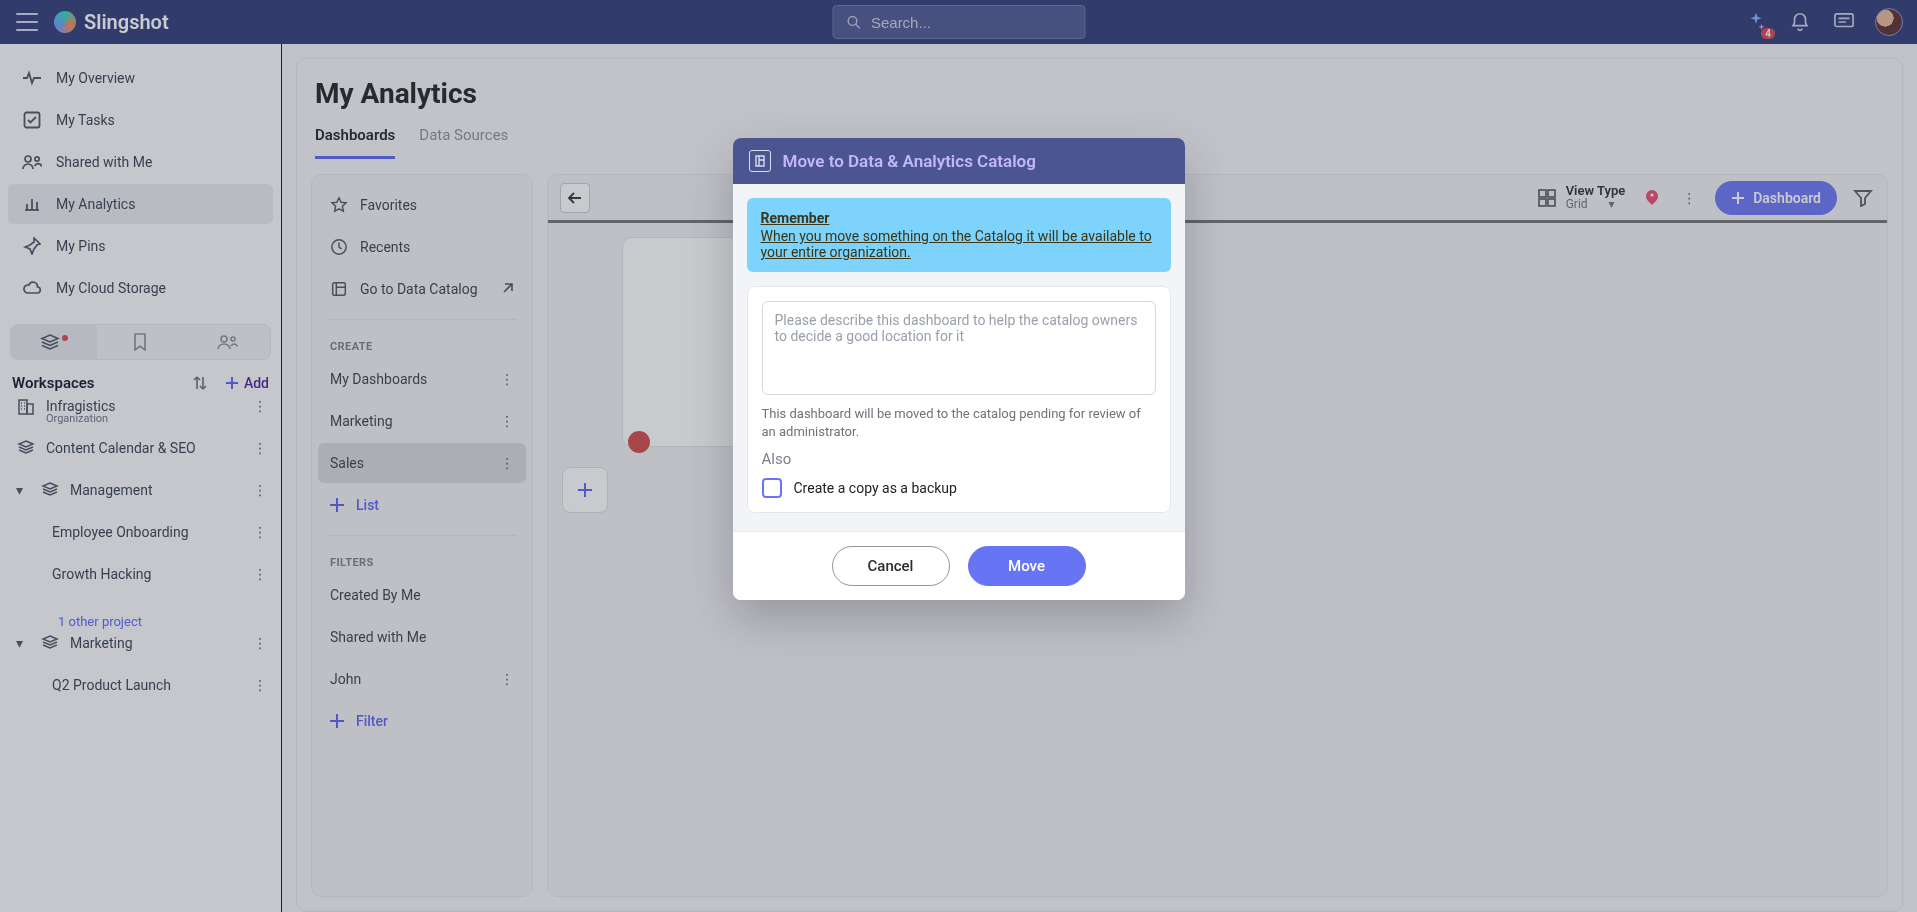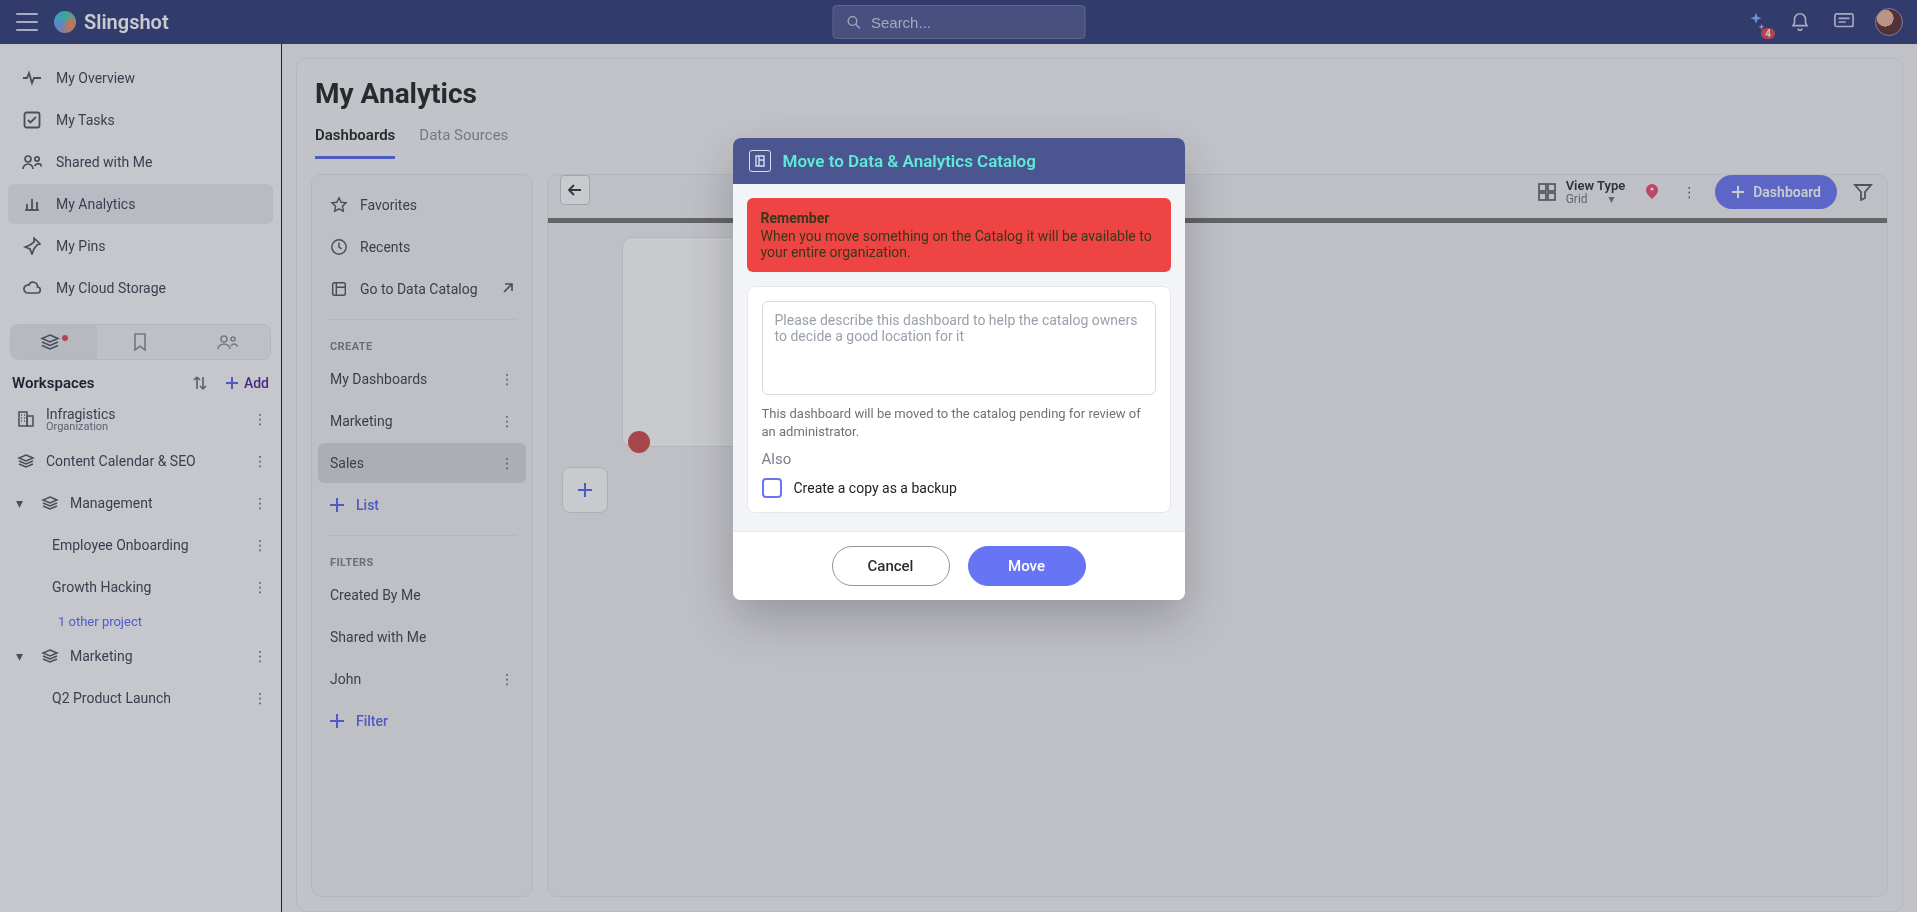--- a/index.html
+++ b/index.html
@@ -49,21 +49,21 @@
   .nav-item .ico { width:20px; height:20px; display:flex; align-items:center; justify-content:center; color:#4b5563;}
   .mini-toolbar { margin:8px 10px 6px 10px; height:36px; background:#f1f2f4; border:1px solid #e3e5e9; border-radius:8px; display:flex; }
   .mini-toolbar .cell { flex:1; display:flex; align-items:center; justify-content:center; color:#6b7280; cursor:pointer;}
   .mini-toolbar .cell.active { background:#e7e8ec; border-radius:8px 0 0 8px; }
   .mini-toolbar .dot { width:6px; height:6px; border-radius:50%; background:#e04455; margin-left:2px; margin-top:-8px;}
   .ws-header { display:flex; align-items:center; padding:8px 12px 4px 12px; gap:8px;}
   .ws-header .title { font-weight:600; color:#111827; font-size:15px; }
   .ws-header .sort { margin-left:auto; color:#6b7280; cursor:pointer; }
   .ws-header .add { display:flex; align-items:center; gap:4px; color:#4c1d95; font-weight:500; cursor:pointer; margin-left:8px;}
   .ws-list { flex:1; overflow:auto; padding:2px 6px 12px 6px; }
-  .ws-row { display:flex; align-items:center; height:42px; padding:0 6px 0 10px; gap:10px; cursor:pointer; color:#374151; border-radius:6px;}
+  .ws-row { display:flex; align-items:flex-start; height:42px; padding:0 6px 0 10px; gap:10px; cursor:pointer; color:#374151; border-radius:6px;}
   .ws-row .chev { width:14px; color:#4b5563; }
   .ws-row .label { flex:1; overflow:hidden; text-overflow:ellipsis; white-space:nowrap; }
   .ws-row .sub { font-size:11px; color:#6b7280; display:block; margin-top:-2px;}
   .ws-row .kebab { color:#565b66; width:18px; text-align:center; }
   .ws-row .stack-ico { width:20px; display:flex; align-items:center; justify-content:center; color:#4b5563;}
   .ws-child { padding-left:46px; }
   .ws-link { color:#5468ff; font-size:13px; padding:6px 0 6px 52px; cursor:pointer;}
 
   
   .content { flex:1; display:flex; flex-direction:column; min-width:0; }
@@ -76,44 +76,44 @@
   .panel { background:#f0f1f4; border:1px solid #e3e5e9; border-radius:10px; }
   .panel.secondary { width:222px; padding:10px 6px; display:flex; flex-direction:column; gap:2px; }
   .sec-item { display:flex; align-items:center; gap:12px; height:40px; padding:0 12px; color:#3a3f4a; border-radius:6px; cursor:pointer;}
   .sec-item.selected { background:#d7d9de; }
   .sec-item .more { margin-left:auto; color:#575c66; }
   .sec-heading { font-size:11px; font-weight:700; color:#7a808c; letter-spacing:.4px; padding:10px 12px 4px 12px; }
   .sec-add { color:#5865f2; display:flex; align-items:center; gap:10px; height:40px; padding:0 10px; cursor:pointer; font-weight:500;}
   .sec-sep { height:1px; background:#e1e3e8; margin:8px 10px; }
 
   .dash-area { flex:1; }
-  .dash-toolbar { height:48px; border-bottom:5px solid #737373; display:flex; align-items:flex-start; padding:0 12px; gap:10px;}
+  .dash-toolbar { height:48px; border-bottom:3px solid #737373; display:flex; align-items:center; padding:0 12px; gap:10px;}
   .dash-toolbar .back { width:30px; height:30px; border:1px solid #c9ccd4; border-radius:4px; display:flex; align-items:center; justify-content:center; color:#333; background:#fff; cursor:pointer;}
   .dash-toolbar .right-tools { margin-left:auto; display:flex; align-items:center; gap:14px;}
   .view-type { display:flex; align-items:center; gap:8px; color:#41454d;}
   .view-type .grid-ico { width:22px; height:22px; display:flex; align-items:center; justify-content:center; color:#555;}
   .view-type .vt-label { font-size:13px; font-weight:600; color:#2d2f33; line-height:1;}
   .view-type .vt-sub { font-size:12px; color:#6e727b; display:flex; align-items:center; gap:21px;}
   .pill-btn { height:34px; padding:0 16px; border-radius:18px; display:flex; align-items:center; gap:8px; cursor:pointer; font-weight:600;}
   .pill-btn.primary { background:#6775f5; color:#fff; }
   .icon-plain { color:#555b66; cursor:pointer; width:24px; height:24px; display:flex;align-items:center;justify-content:center;}
   .rocket { color:#ef476f; }
   .dash-body { padding:14px; display:flex; gap:14px; align-items:flex-start;}
   .card { width:470px; height:210px; background:#fff; border:1px solid #e1e3e8; border-radius:10px; }
   .add-card { width:46px; height:46px; border:1px solid #d9dbe1; background:#fff; border-radius:8px; display:flex; align-items:center; justify-content:center; color:#5865f2; cursor:pointer; margin-top:230px;}
   .add-col { display:flex; align-items:flex-start;}
   .avatar-bubble { width:22px; height:22px; border-radius:50%; background:#d04a4a; margin-top:-16px; margin-left:6px;}
 
   
   .overlay { position:fixed; inset:0; background:rgba(60,64,78,.28); display:flex; align-items:flex-start; justify-content:center; z-index:50;}
   .modal { width:452px; background:#f3f4f7; border-radius:8px; box-shadow:0 18px 48px rgba(0,0,0,.22); margin-top:138px; overflow:hidden;}
-  .modal-header { background:#4b5690; color:#5eead4; display:flex; align-items:center; gap:12px; padding:12px 16px; font-size:17px; font-weight:600;}
+  .modal-header { background:#4b5690; color:#c4b5fd; display:flex; align-items:center; gap:12px; padding:12px 16px; font-size:17px; font-weight:600;}
   .modal-header .mh-ico { width:22px; height:22px; border:1.7px solid #d7dcf2; border-radius:3px; display:flex; align-items:center; justify-content:center;}
   .modal-body { padding:14px 14px 18px 14px; display:flex; flex-direction:column; gap:14px;}
-  .note { background:#ef4444; border-radius:6px; padding:12px 14px; color:#3b3618;}
+  .note { background:#7dd3fc; border-radius:6px; padding:12px 14px; color:#3b3618;text-decoration:underline;}
   .note .note-title { font-weight:700; margin-bottom:2px; }
   .panel-box { background:#fff; border:1px solid #e6e7ec; border-radius:8px; padding:14px; display:flex; flex-direction:column; gap:10px;}
   .ta { width:100%; height:94px; border:1px solid #d7d9e0; border-radius:6px; padding:10px 12px; font-family:inherit; font-size:14px; color:#333; resize:none; outline:none;}
   .ta::placeholder { color:#9aa0ab; }
   .hint { font-size:13px; color:#6e727b; line-height:1.35;}
   .also-label { font-size:15px; color:#7a808c; }
   .chk-row { display:flex; align-items:center; gap:12px; }
   .chk { width:20px; height:20px; border:2px solid #6775f5; border-radius:4px; background:#fff; }
   .modal-actions { background:#fff; border-top:1px solid #e8e9ee; padding:14px 0; display:flex; justify-content:center; gap:18px;}
   .btn { height:40px; min-width:118px; padding:0 26px; border-radius:22px; font-size:15px; display:flex; align-items:center; justify-content:center; cursor:pointer; font-weight:500;}

